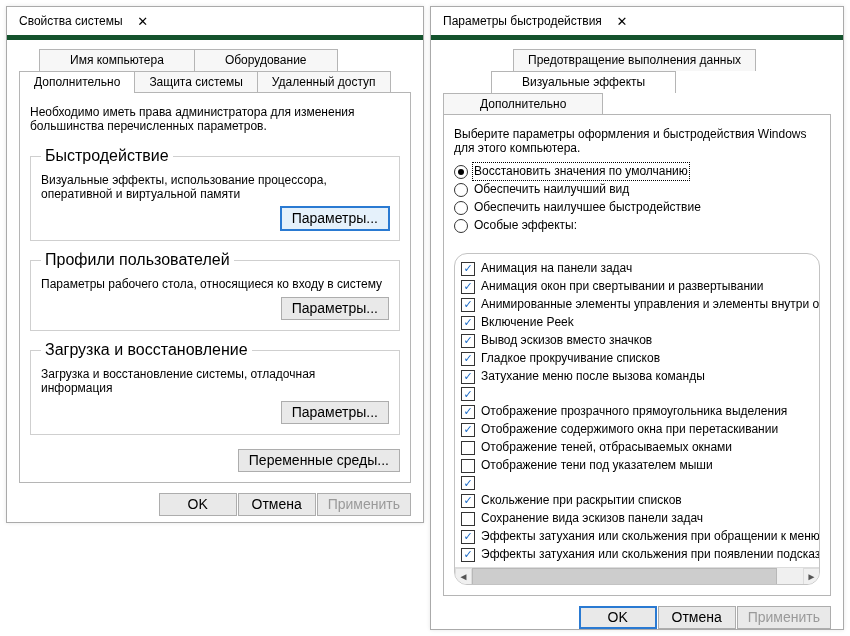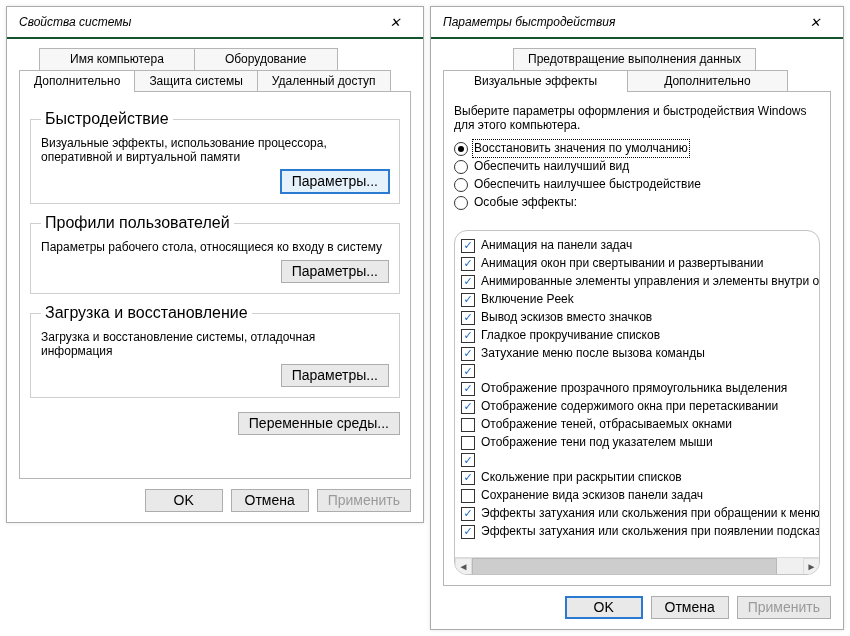--- a/index.html
+++ b/index.html
@@ -24,25 +24,24 @@
     background: #fff;
     box-shadow: 0 0 4px rgba(0,0,0,.1);
     display: flex;
     flex-direction: column;
     box-sizing: border-box;
   }
   .win .titlebar {
     height: 30px;
     display: flex;
     align-items: center;
-    justify-content: space-between;
+    justify-content: flex-start;
     padding: 0 8px 0 12px;
-    border-bottom: 2px solid #14532d;
+    border-bottom: 5px solid #14532d;
     color: #000;
-    font-style: italic;
   }
   .title-text { font-size: 12px; }
   .close-x {
     width: 40px;
     height: 28px;
     display: flex;
     align-items: center;
     justify-content: center;
     font-size: 13px;
     color: #000;
@@ -116,21 +115,21 @@
     background: #e5f1fb;
   }
   .btn.primary {
     border: 2px solid #2a7ad2;
     padding: 1px 9px 2px 9px;
     background: #e9e9e9;
   }
   .btn.disabled { color: #9a9a9a; }
   .btnrow {
     display: flex;
-    gap: 8px;
+    gap: 1px;
     justify-content: flex-end;
     padding: 10px 0 0 0;
   }
   
   .radio, .check {
     display: flex;
     align-items: center;
     gap: 6px;
     margin: 3px 0;
     line-height: 15px;
@@ -199,20 +198,21 @@
       <div class="tabrow toprow" style="padding-left:20px;">
         <div class="tab inactive"><span>Имя компьютера</span></div>
         <div class="tab inactive"><span>Оборудование</span></div>
       </div>
       <div class="tabrow bottomrow">
         <div class="tab active"><span>Дополнительно</span></div>
         <div class="tab inactive"><span>Защита системы</span></div>
         <div class="tab inactive"><span>Удаленный доступ</span></div>
       </div>
       <div class="tabsheet">
+        <div class="desc">Необходимо иметь права администратора для изменения большинства перечисленных параметров.</div>
 
         <fieldset class="group">
           <legend>Быстродействие</legend>
           <div class="desc">Визуальные эффекты, использование процессора, оперативной и виртуальной памяти</div>
           <div class="right">
             <span class="btn focused">Параметры...</span>
           </div>
         </fieldset>
 
         <fieldset class="group">
@@ -247,21 +247,21 @@
   <div class="win" style="left:430px; top:6px; width:414px; height:624px;">
     <div class="titlebar">
       <span class="title-text">Параметры быстродействия</span>
       <div class="close-x">✕</div>
     </div>
     <div class="body">
       <div class="tabrow" style="padding-left:70px;">
         <div class="tab inactive"><span>Предотвращение выполнения данных</span></div>
       </div>
       <div class="tabrow">
-        <div class="tab active" style="padding-left:30px;padding-right:30px;"><span>Визуальные эффекты</span></div>
+        <div class="tab active" style="padding-left:30px;padding-right:30px;margin-left:48px;"><span>Визуальные эффекты</span></div>
         <div class="tab inactive" style="padding-left:36px;padding-right:36px;"><span>Дополнительно</span></div>
       </div>
       <div class="tabsheet">
         <div class="desc" style="">Выберите параметры оформления и быстродействия Windows для этого компьютера.</div>
 
         <div id="radios-host">
             <div class="radio dotted">
               <span class="r">
                 <span class="dot"></span>
               </span>

